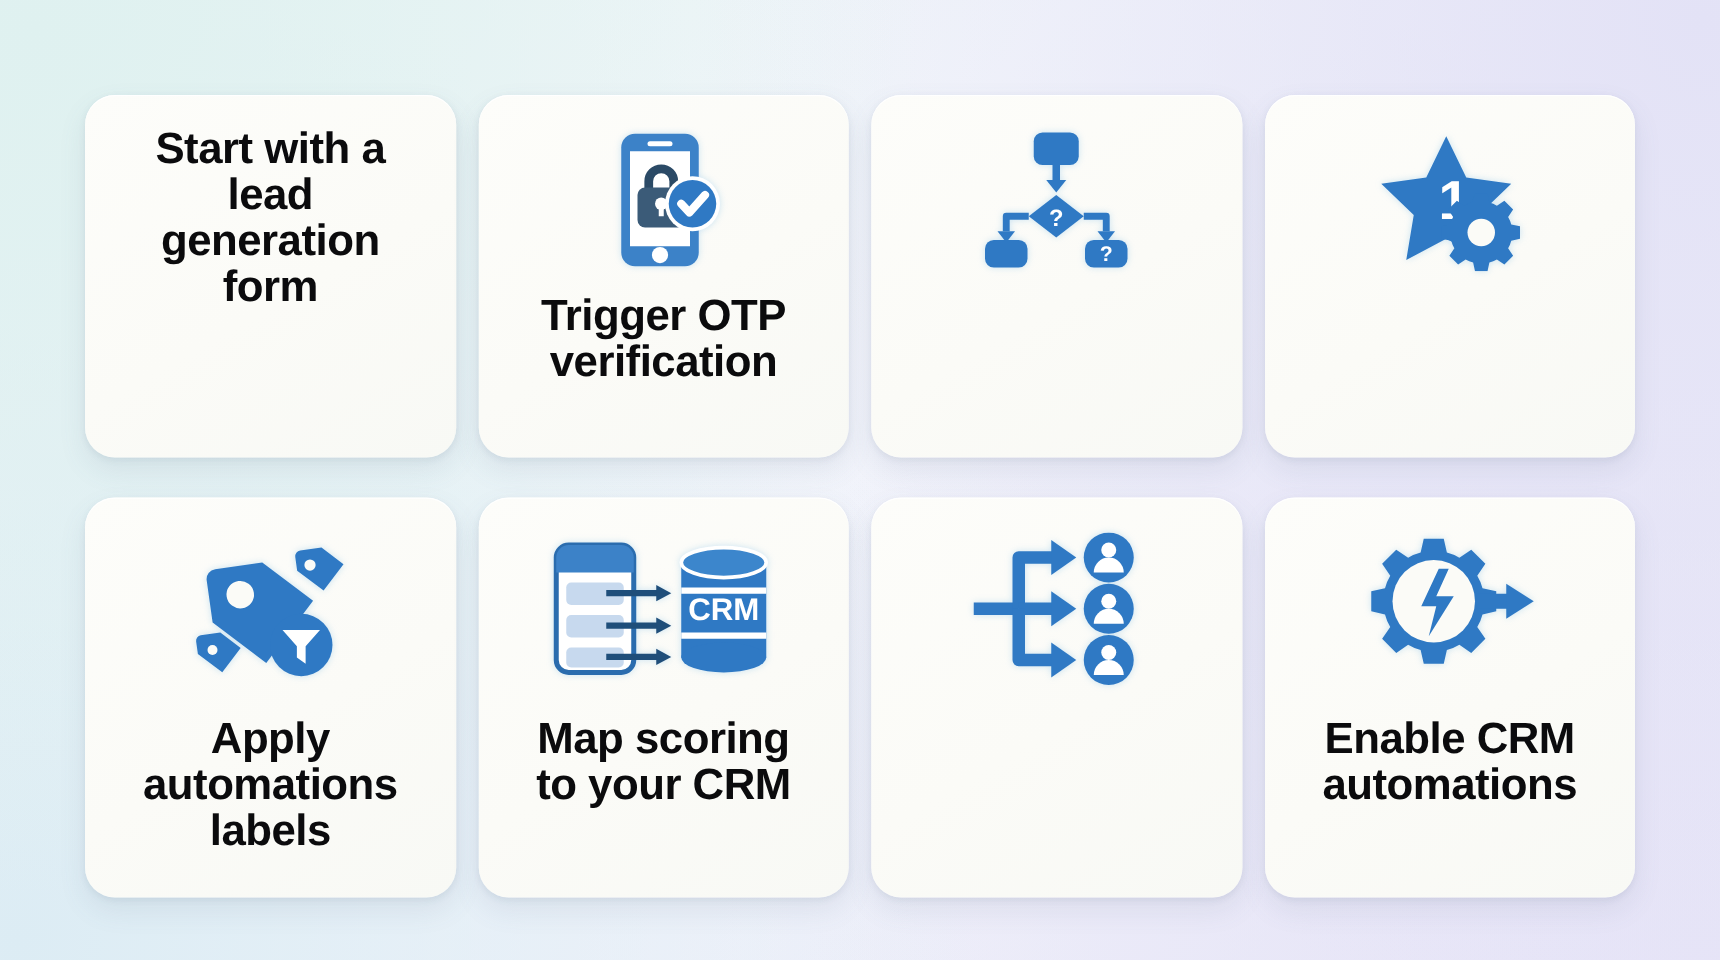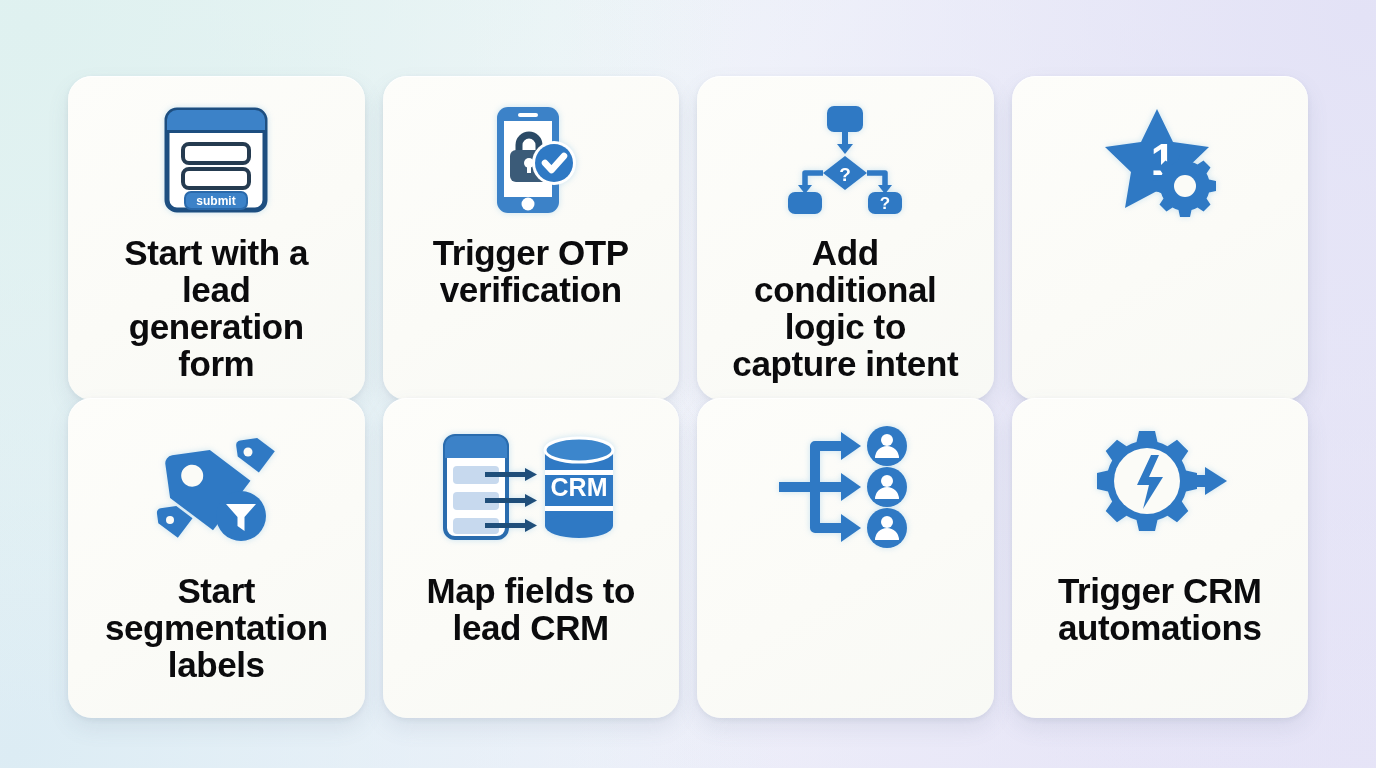--- a/index.html
+++ b/index.html
@@ -79,31 +79,20 @@
   .row-2 .card-title { max-width: 235px; }
 </style>
 </head>
 <body>
 
 <div class="canvas">
 
   <div class="grid-row row-1">
 
     <div class="card">
-      <div class="icon-wrap">
-        <svg width="110" height="108" viewBox="0 0 110 108" aria-hidden="true">
-          <rect x="6" y="4" width="98" height="100" rx="10" fill="#ffffff" stroke="#1d4e80" stroke-width="5"></rect>
-          <path d="M6 14a10 10 0 0 1 10-10h78a10 10 0 0 1 10 10v12H6z" fill="#3c82c8"></path>
-          <rect x="6" y="24" width="98" height="3" fill="#1d4e80"></rect>
-          <rect x="22" y="38" width="66" height="19" rx="6" fill="#ffffff" stroke="#253b50" stroke-width="4"></rect>
-          <rect x="22" y="63" width="66" height="19" rx="6" fill="#ffffff" stroke="#253b50" stroke-width="4"></rect>
-          <rect x="24" y="86" width="62" height="17" rx="6" fill="#3c82c8" stroke="#2a69aa" stroke-width="2"></rect>
-          <text x="55" y="99" font-family="&quot;Liberation Sans&quot;, sans-serif" font-size="12" font-weight="bold" fill="#ffffff" text-anchor="middle">submit</text>
-        </svg>
-      </div>
       <div class="card-title">Start with a lead generation form</div>
     </div>
 
     <div class="card">
       <div class="icon-wrap">
         <svg width="104" height="112" viewBox="0 0 104 112" aria-hidden="true">
           <rect x="18" y="3" width="62" height="106" rx="11" fill="#3c82c8"></rect>
           <rect x="25" y="17" width="48" height="76" fill="#ffffff"></rect>
           <rect x="39" y="9" width="20" height="4" rx="2" fill="#ffffff"></rect>
           <circle cx="49" cy="100" r="6.5" fill="#ffffff"></circle>
@@ -129,21 +118,20 @@
           <text x="62" y="77" font-family="&quot;Liberation Sans&quot;, sans-serif" font-size="19" font-weight="bold" fill="#ffffff" text-anchor="middle">?</text>
           <path d="M40 69H22v12" fill="none" stroke="#2f79c4" stroke-width="5.5" stroke-linejoin="round"></path>
           <path d="M22 90l-7-9h14z" fill="#2f79c4"></path>
           <path d="M84 69h18v12" fill="none" stroke="#2f79c4" stroke-width="5.5" stroke-linejoin="round"></path>
           <path d="M102 90l-7-9h14z" fill="#2f79c4"></path>
           <rect x="5" y="88" width="34" height="22" rx="7" fill="#2f79c4"></rect>
           <rect x="85" y="88" width="34" height="22" rx="7" fill="#2f79c4"></rect>
           <text x="102" y="105" font-family="&quot;Liberation Sans&quot;, sans-serif" font-size="17" font-weight="bold" fill="#ffffff" text-anchor="middle">?</text>
         </svg>
       </div>
-      <div class="card-title">Add conditional logic to capture intent</div>
     </div>
 
     <div class="card">
       <div class="icon-wrap">
         <svg width="122" height="114" viewBox="0 0 122 114" aria-hidden="true">
           <path d="M52 2l16 33 36 5-26 25 6 36-32-17-32 17 6-36L0 40l36-5z" transform="translate(6,4)" fill="#2f79c4"></path>
           <text x="64" y="72" font-family="&quot;Liberation Sans&quot;, sans-serif" font-size="44" font-weight="bold" fill="#ffffff" text-anchor="middle">1</text>
           <g transform="translate(86,82)" fill="#2f79c4">
             <path d="M-5-30h10l1.5 7a22 22 0 0 1 6 2.5l6-4 7 7-4 6a22 22 0 0 1 2.5 6l7 1.5v10l-7 1.5a22 22 0 0 1-2.5 6l4 6-7 7-6-4a22 22 0 0 1-6 2.5L5 32h-10l-1.5-7a22 22 0 0 1-6-2.5l-6 4-7-7 4-6a22 22 0 0 1-2.5-6L-32 6v-10l7-1.5a22 22 0 0 1 2.5-6l-4-6 7-7 6 4a22 22 0 0 1 6-2.5z"></path>
             <circle cx="0" cy="1" r="11" fill="#fbfbf7"></circle>
@@ -164,21 +152,21 @@
             <circle cx="41" cy="45" r="11" fill="#fbfbf7" transform="rotate(-8 60 52)"></circle>
             <path d="M86 14a6 6 0 0 1 6-6h22l20 20-24 24-24-24z" transform="rotate(-8 100 28) scale(0.78) translate(24,6)"></path>
             <circle cx="96" cy="24" r="4.5" fill="#fbfbf7"></circle>
             <path d="M4 86a6 6 0 0 1 6-6h22l20 20-24 24-24-24z" transform="rotate(-8 28 100) scale(0.72) translate(6,28)"></path>
             <circle cx="18" cy="92" r="4" fill="#fbfbf7"></circle>
           </g>
           <circle cx="89" cy="88" r="25" fill="#2f79c4"></circle>
           <path d="M74 76h30l-11.5 13v14l-7-5V89z" fill="#ffffff"></path>
         </svg>
       </div>
-      <div class="card-title">Start segmentation labels</div>
+      <div class="card-title">Apply automations labels</div>
     </div>
 
     <div class="card">
       <div class="icon-wrap">
         <svg width="180" height="110" viewBox="0 0 180 110" aria-hidden="true">
           <rect x="4" y="4" width="62" height="102" rx="10" fill="#ffffff" stroke="#2a6cae" stroke-width="4"></rect>
           <path d="M4 14a10 10 0 0 1 10-10h42a10 10 0 0 1 10 10v12H4z" fill="#3c82c8"></path>
           <rect x="12" y="34" width="46" height="18" rx="4" fill="#c7d9ee"></rect>
           <rect x="12" y="60" width="46" height="18" rx="4" fill="#c7d9ee"></rect>
           <rect x="12" y="86" width="46" height="16" rx="4" fill="#c7d9ee"></rect>
@@ -194,21 +182,21 @@
             <rect x="104" y="18" width="68" height="76" fill="#2f79c4"></rect>
             <ellipse cx="138" cy="94" rx="34" ry="12" fill="#2f79c4"></ellipse>
             <rect x="104" y="38" width="68" height="5" fill="#ffffff"></rect>
             <rect x="104" y="74" width="68" height="5" fill="#ffffff"></rect>
             <ellipse cx="138" cy="18" rx="34" ry="12" fill="#3c86cc"></ellipse>
             <ellipse cx="138" cy="18" rx="34" ry="12" fill="none" stroke="#ffffff" stroke-width="3"></ellipse>
             <text x="138" y="64" font-family="&quot;Liberation Sans&quot;, sans-serif" font-size="25" font-weight="bold" fill="#ffffff" text-anchor="middle">CRM</text>
           </g>
         </svg>
       </div>
-      <div class="card-title">Map fields to lead CRM</div>
+      <div class="card-title">Map scoring to your CRM</div>
     </div>
 
     <div class="card">
       <div class="icon-wrap">
         <svg width="140" height="122" viewBox="0 0 140 122" aria-hidden="true">
           <g fill="none" stroke="#2f79c4" stroke-width="10" stroke-linejoin="round">
             <path d="M4 61h36"></path>
             <path d="M40 61V20h28"></path>
             <path d="M40 61h28"></path>
             <path d="M40 61v41h28"></path>
@@ -240,17 +228,17 @@
             <path d="M-8-56h16l2.5 11a36 36 0 0 1 10 4.2l9.5-6.5 11.3 11.3-6.5 9.5a36 36 0 0 1 4.2 10L50-14v16l-11 2.5a36 36 0 0 1-4.2 10l6.5 9.5-11.3 11.3-9.5-6.5a36 36 0 0 1-10 4.2L8 44H-8l-2.5-11a36 36 0 0 1-10-4.2l-9.5 6.5-11.3-11.3 6.5-9.5a36 36 0 0 1-4.2-10L-50 2v-16l11-2.5a36 36 0 0 1 4.2-10l-6.5-9.5 11.3-11.3 9.5 6.5a36 36 0 0 1 10-4.2z"></path>
             <circle cx="0" cy="-6" r="33" fill="#fbfbf7"></circle>
           </g>
           <path d="M66 28l-14 30h12l-6 24 20-32H64l10-22z" fill="#2f79c4"></path>
           <g fill="#2f79c4">
             <rect x="96" y="48" width="30" height="12"></rect>
             <path d="M120 40l22 14-22 14z"></path>
           </g>
         </svg>
       </div>
-      <div class="card-title">Trigger CRM automations</div>
+      <div class="card-title">Enable CRM automations</div>
     </div>
 
   </div>
 </div>
 
 </body></html>

